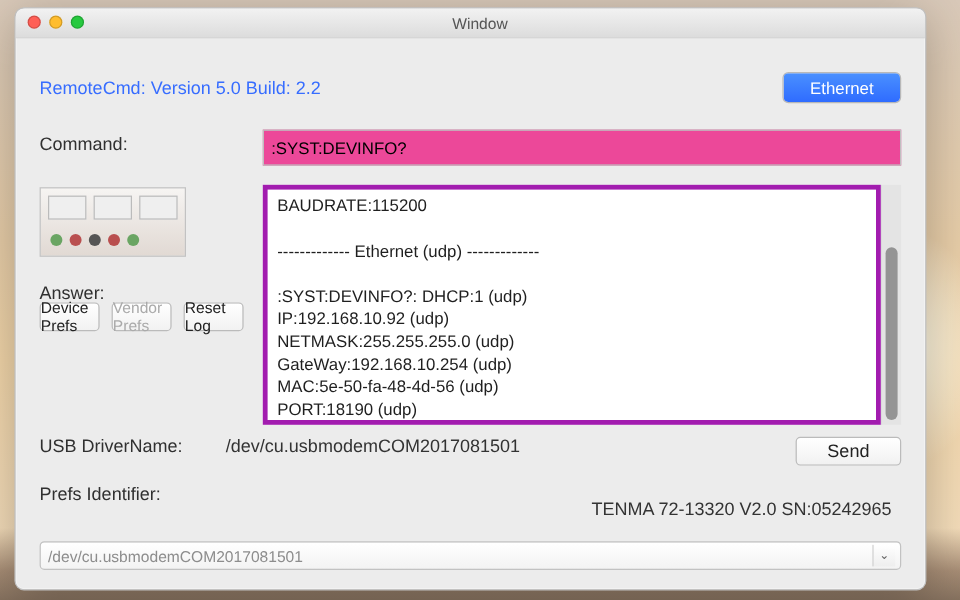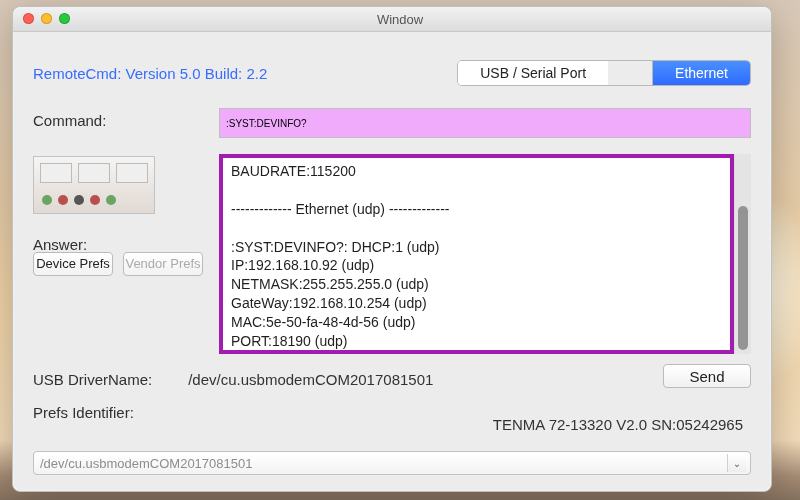--- a/index.html
+++ b/index.html
@@ -115,23 +115,23 @@
   }
   .lbl {
     font-size:15px;
     color:#303030;
     padding-top:4px;
   }
   .txtin {
     grid-column: 2 / span 2;
     height:24px;
     border:1px solid #bfbfbf;
-    background:#f0abfc;
+    background:#ec4899;
     padding: 2px 6px;
-    font-size:10px;
+    font-size:14px;
     font-family:inherit;
   }
   .device-img {
     width:120px;
     height:56px;
     background: linear-gradient(#f6f4f2,#e1d9d3);
     border:1px solid #c2c2c2;
     margin-top:2px;
     position:relative;
   }
@@ -195,21 +195,21 @@
     border-radius:4px;
     font-size:13px;
     display:flex;align-items:center;justify-content:center;
     cursor:default;
   }
   .mbtn.disabled { color:#aaa; }
 
   .row2 {
     margin-top:10px;
     display:flex;
-    align-items:flex-end;
+    align-items:flex-start;
     gap:16px;
     font-size:15px;
   }
   .row2 .value { font-size:15px; color:#333; margin-left: 20px;}
   .sendbtn {
     margin-left:auto;
     width:86px;height:22px;
     background: linear-gradient(#fff,#f1f1f1);
     border:1px solid #bbb;border-radius:4px;
     display:flex;align-items:center;justify-content:center;
@@ -279,21 +279,20 @@
       <div class="tdot g"></div>
     </div>
     <div class="title">Window</div>
   </div>
 
   <div class="content">
 
     <div class="toprow">
       <div class="version">RemoteCmd: Version 5.0 Build: 2.2</div>
       <div class="seg">
-        <div class="opt">USB / Serial Port</div>
         <div class="opt sel">Ethernet</div>
       </div>
     </div>
 
     <div class="form">
       <div class="lbl">Command:</div>
       <input class="txtin" value=":SYST:DEVINFO?" style="">
 
       <div style="grid-column:1; grid-row:2;">
         <div class="device-img">
@@ -327,20 +326,21 @@
 BAUDRATE:115200 (udp)
 </div>
         <div class="scroll">
           <div class="thumb"></div>
         </div>
       </div>
 
       <div class="leftbtns">
         <div class="mbtn">Device Prefs</div>
         <div class="mbtn disabled">Vendor Prefs</div>
+        <div class="mbtn">Reset Log</div>
       </div>
     </div>
 
     <div class="row2">
       <div class="lbl" style="padding-top:0">USB DriverName:</div>
       <div class="value">/dev/cu.usbmodemCOM2017081501</div>
       <div class="sendbtn">Send</div>
     </div>
 
     <div class="row3">

